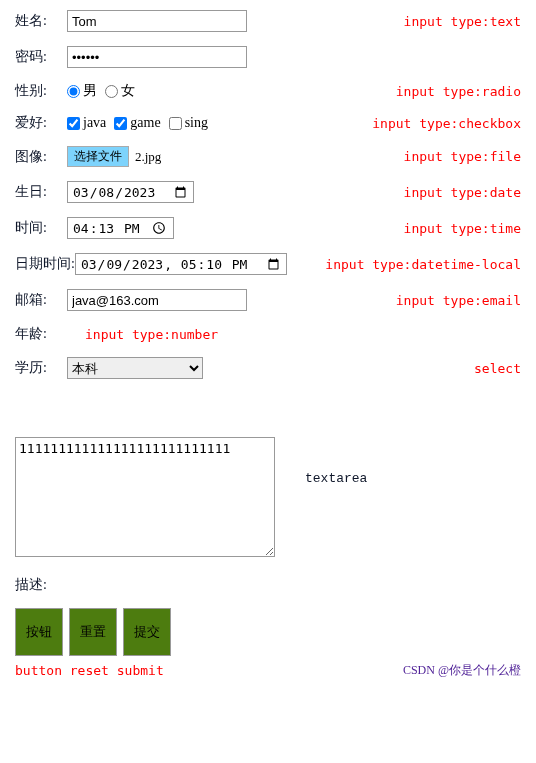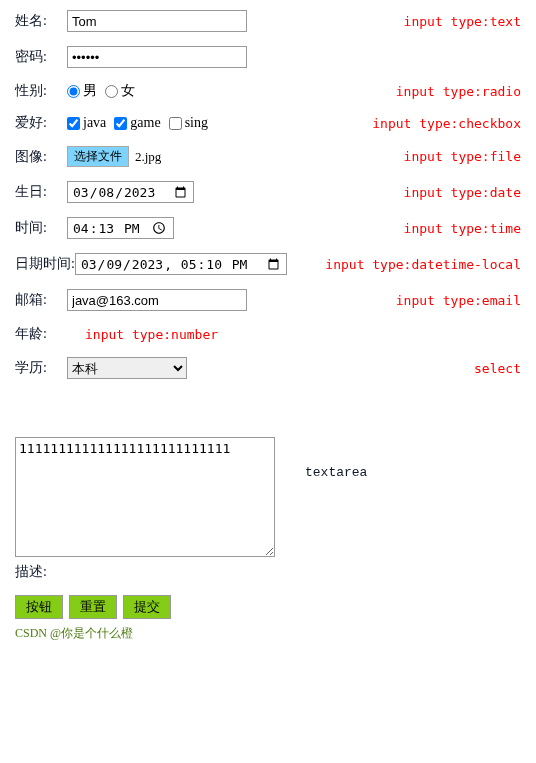--- a/index.html
+++ b/index.html
@@ -63,21 +63,21 @@
       align-items: center;
       gap: 8px;
     }
     .radio-group label, .checkbox-group label {
       display: flex;
       align-items: center;
       gap: 3px;
       font-size: 14px;
     }
     select {
-      width: 120px;
+      width: 136px;
       height: 22px;
       font-size: 13px;
       border: 1px solid #999;
     }
     textarea {
       width: 260px;
       height: 120px;
       border: 1px solid #999;
       font-size: 13px;
       resize: both;
@@ -95,38 +95,38 @@
     .file-name {
       margin-left: 6px;
       font-size: 13px;
     }
     .action-buttons {
       display: flex;
       gap: 6px;
       margin-bottom: 6px;
     }
     .action-buttons button {
-      padding: 2px 10px;
-      font-size: 13px;
-      border: 1px solid #999;
-      background: #84cc16;
+      padding: 14px 10px;
+      font-size: 13px;
+      border: 1px solid #999;
+      background: #4d7c0f;
       cursor: pointer;
     }
     .bottom-hints {
       display: flex;
       justify-content: space-between;
       align-items: center;
     }
     .bottom-buttons-hint {
       color: red;
       font-family: Consolas, monospace;
       font-size: 13px;
     }
     .csdn-credit {
-      color: #4d7c0f;
+      color: #4c1d95;
       font-size: 12px;
     }
     .textarea-row {
       display: flex;
       align-items: flex-end;
       margin-bottom: 14px;
     }
     .textarea-hint {
       color: #0f172a;
       font-family: Liberation Mono, monospace;
@@ -248,28 +248,29 @@
       <option>硕士</option>
       <option>博士</option>
     </select>
   </div>
   <div class="hint">select</div>
 </div>
 
 <div class="textarea-row">
   <div>
     <textarea style="">111111111111111111111111111</textarea>
-    <div style="display:flex; align-items:center; margin-top:2px;">
+    <div style="display:flex; align-items:center; margin-top:15px;">
       <span class="label">描述:</span>
     </div>
   </div>
   <div class="textarea-hint" style="margin-left:30px; margin-bottom:30px;">textarea</div>
 </div>
 
 <div class="action-buttons">
   <button>按钮</button>
   <button type="reset">重置</button>
   <button type="submit">提交</button>
 </div>
 
 <div class="bottom-hints">
+  <div class="bottom-buttons-hint">button    reset    submit</div>
   <div class="csdn-credit">CSDN @你是个什么橙</div>
 </div>
 
 </body></html>

